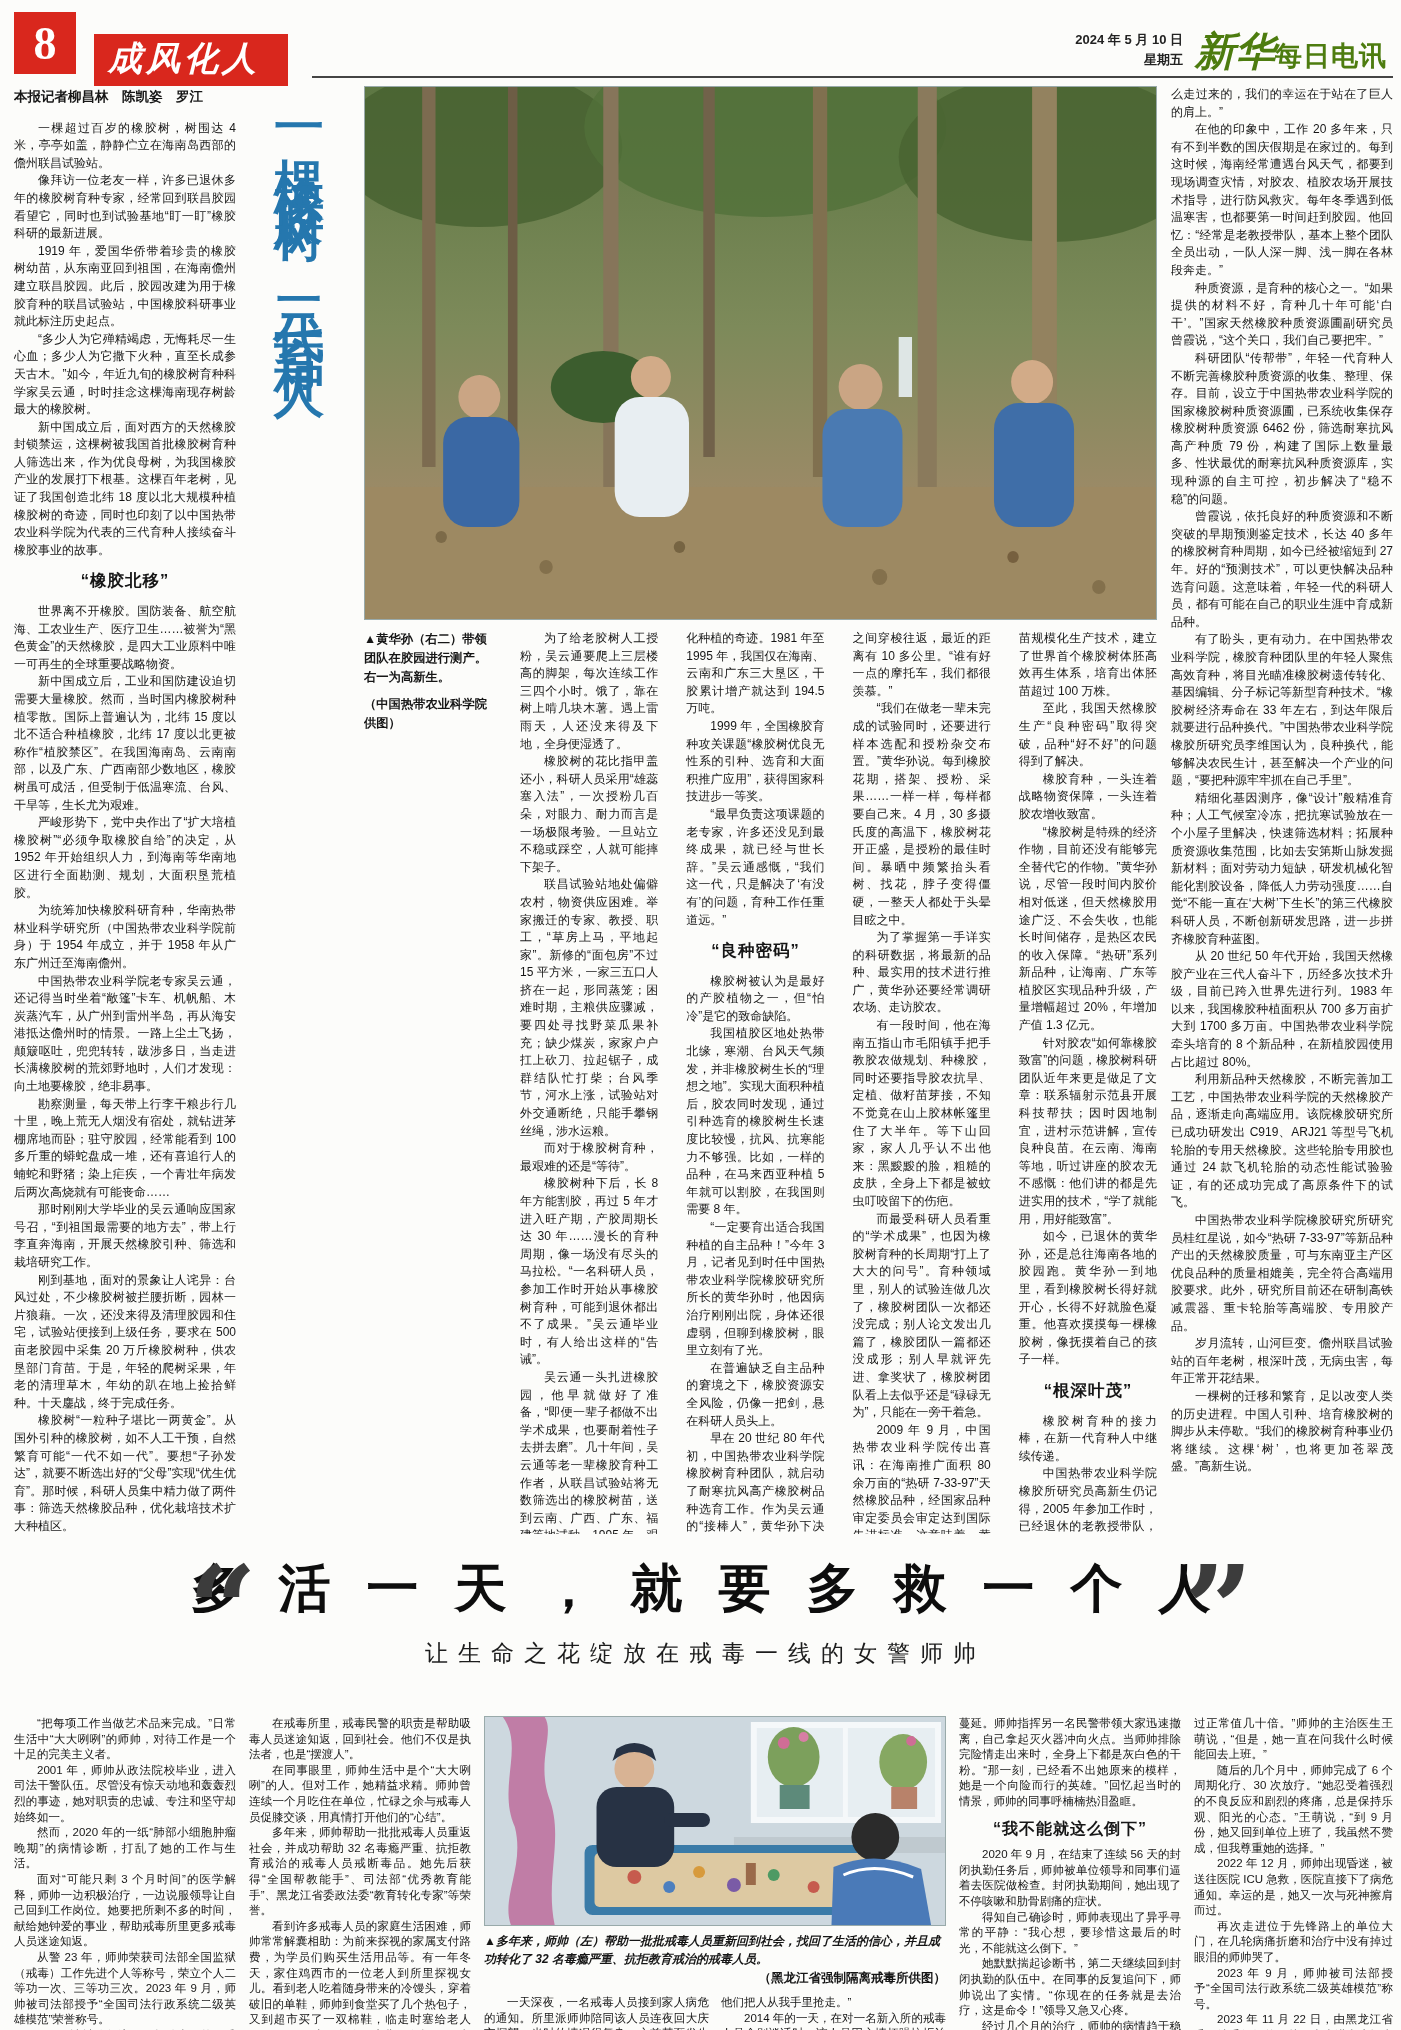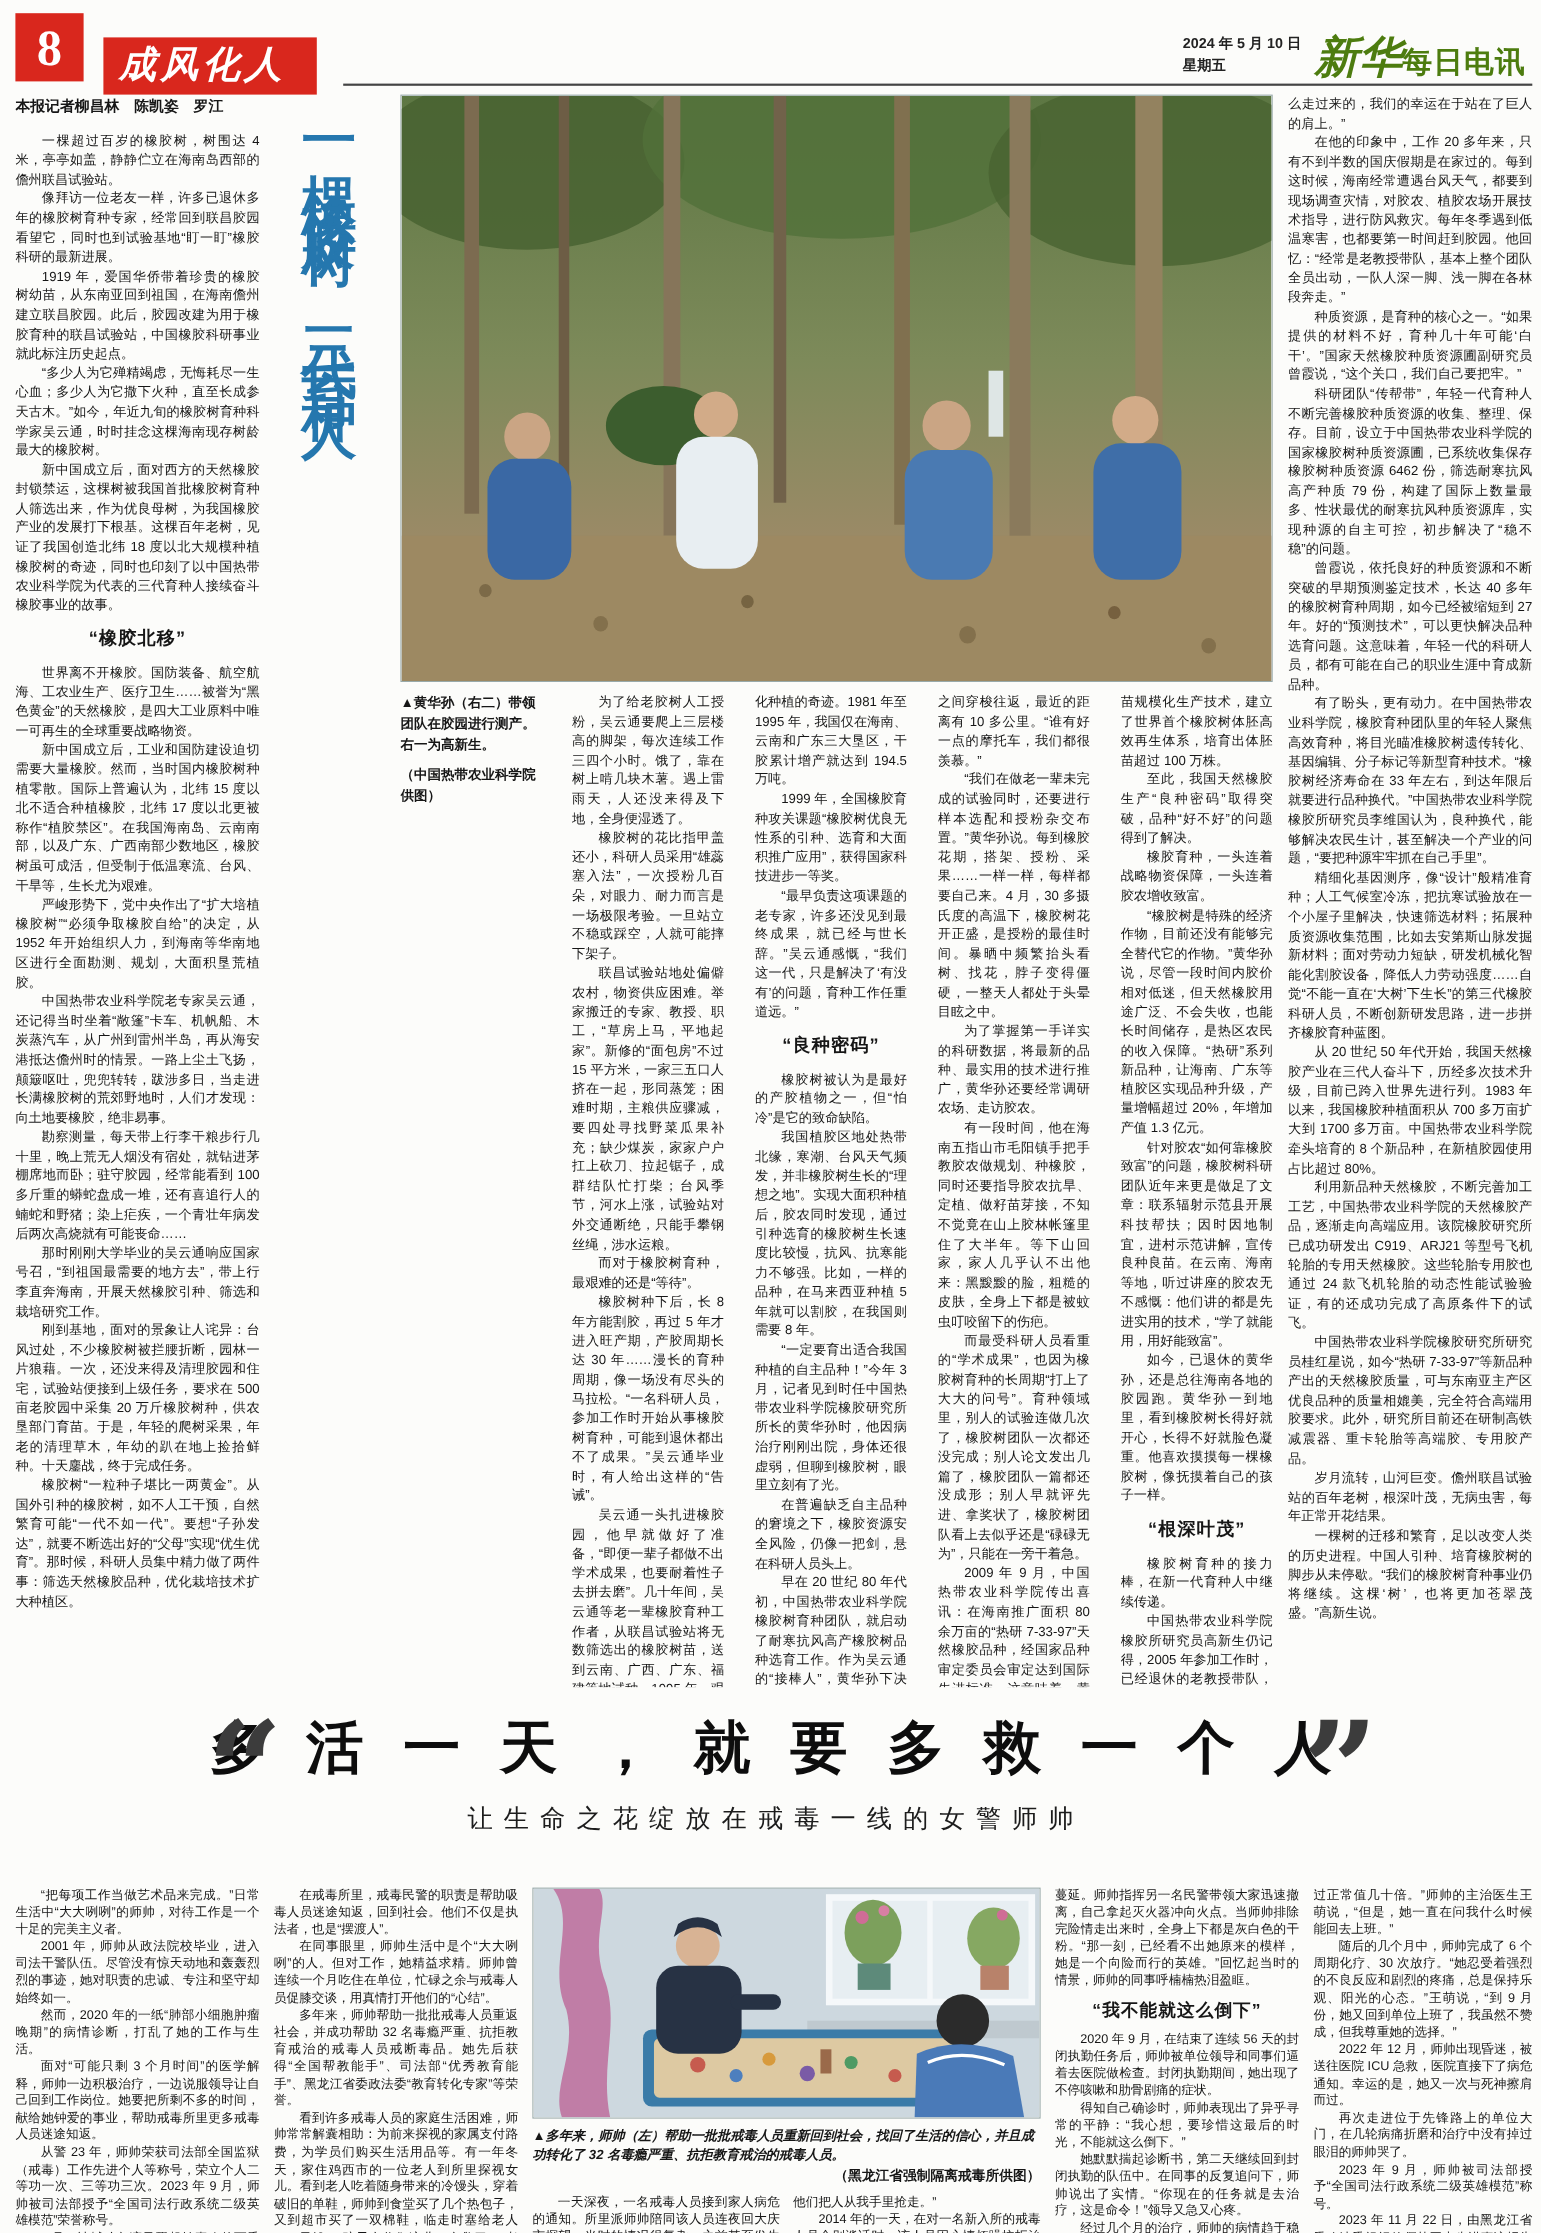--- a/index.html
+++ b/index.html
@@ -5,21 +5,21 @@
   html,body{margin:0;padding:0;background:#e8e8e6;}
   .page{width:1401px;height:2030px;margin:0 auto;background:#fcfcfa;position:relative;
         overflow:hidden;font-family:"Liberation Sans",sans-serif;color:#161616;}
   
   .hdr{display:flex;align-items:flex-start;padding:12px 14px 0 14px;height:62px;}
   .pg-badge{width:62px;height:62px;background:#d9271d;color:#fff;font-size:46px;font-weight:bold;
             display:flex;align-items:center;justify-content:center;font-family:"Liberation Serif",serif;}
   .sec-badge{margin-left:18px;margin-top:22px;background:#d9271d;color:#ffffff;font-size:34px;font-weight:900;
              padding:2px 28px 4px 14px;letter-spacing:4px;font-style:italic;}
   .hdr-spacer{flex:1;}
-  .date-block{text-align:left;font-size:13px;font-weight:bold;line-height:1.5;margin-top:18px;color:#222;}
+  .date-block{text-align:right;font-size:13px;font-weight:bold;line-height:1.5;margin-top:18px;color:#222;}
   .masthead{margin-left:12px;margin-top:12px;color:#4d7c0f;white-space:nowrap;}
   .masthead .script{font-family:"Liberation Serif",serif;font-style:italic;font-weight:900;font-size:40px;}
   .masthead .rest{font-size:27px;font-weight:900;letter-spacing:1px;}
   .hdr-rule{margin:2px 8px 0 312px;border-bottom:2px solid #444;}
   
   .art1{display:flex;gap:14px;padding:8px 8px 0 14px;height:1448px;overflow:hidden;}
   .col{overflow:hidden;font-size:12px;line-height:17.6px;text-align:justify;}
   .col1{width:222px;height:100%;}
   .byline{font-weight:bold;font-size:13.5px;margin:2px 0 14px 0;}
   .vh-col{width:100px;display:flex;justify-content:center;}
@@ -82,20 +82,21 @@
       <div>
           <div class="t-p">一棵超过百岁的橡胶树，树围达 4 米，亭亭如盖，静静伫立在海南岛西部的儋州联昌试验站。</div>
           <div class="t-p">像拜访一位老友一样，许多已退休多年的橡胶树育种专家，经常回到联昌胶园看望它，同时也到试验基地“盯一盯”橡胶科研的最新进展。</div>
           <div class="t-p">1919 年，爱国华侨带着珍贵的橡胶树幼苗，从东南亚回到祖国，在海南儋州建立联昌胶园。此后，胶园改建为用于橡胶育种的联昌试验站，中国橡胶科研事业就此标注历史起点。</div>
           <div class="t-p">“多少人为它殚精竭虑，无悔耗尽一生心血；多少人为它撒下火种，直至长成参天古木。”如今，年近九旬的橡胶树育种科学家吴云通，时时挂念这棵海南现存树龄最大的橡胶树。</div>
           <div class="t-p">新中国成立后，面对西方的天然橡胶封锁禁运，这棵树被我国首批橡胶树育种人筛选出来，作为优良母树，为我国橡胶产业的发展打下根基。这棵百年老树，见证了我国创造北纬 18 度以北大规模种植橡胶树的奇迹，同时也印刻了以中国热带农业科学院为代表的三代育种人接续奋斗橡胶事业的故事。</div>
           <div class="t-h">“橡胶北移”</div>
           <div class="t-p">世界离不开橡胶。国防装备、航空航海、工农业生产、医疗卫生……被誉为“黑色黄金”的天然橡胶，是四大工业原料中唯一可再生的全球重要战略物资。</div>
           <div class="t-p">新中国成立后，工业和国防建设迫切需要大量橡胶。然而，当时国内橡胶树种植零散。国际上普遍认为，北纬 15 度以北不适合种植橡胶，北纬 17 度以北更被称作“植胶禁区”。在我国海南岛、云南南部，以及广东、广西南部少数地区，橡胶树虽可成活，但受制于低温寒流、台风、干旱等，生长尤为艰难。</div>
           <div class="t-p">严峻形势下，党中央作出了“扩大培植橡胶树”“必须争取橡胶自给”的决定，从 1952 年开始组织人力，到海南等华南地区进行全面勘测、规划，大面积垦荒植胶。</div>
+          <div class="t-p">为统筹加快橡胶科研育种，华南热带林业科学研究所（中国热带农业科学院前身）于 1954 年成立，并于 1958 年从广东广州迁至海南儋州。</div>
           <div class="t-p">中国热带农业科学院老专家吴云通，还记得当时坐着“敞篷”卡车、机帆船、木炭蒸汽车，从广州到雷州半岛，再从海安港抵达儋州时的情景。一路上尘土飞扬，颠簸呕吐，兜兜转转，跋涉多日，当走进长满橡胶树的荒郊野地时，人们才发现：向土地要橡胶，绝非易事。</div>
           <div class="t-p">勘察测量，每天带上行李干粮步行几十里，晚上荒无人烟没有宿处，就钻进茅棚席地而卧；驻守胶园，经常能看到 100 多斤重的蟒蛇盘成一堆，还有喜追行人的蝻蛇和野猪；染上疟疾，一个青壮年病发后两次高烧就有可能丧命……</div>
           <div class="t-p">那时刚刚大学毕业的吴云通响应国家号召，“到祖国最需要的地方去”，带上行李直奔海南，开展天然橡胶引种、筛选和栽培研究工作。</div>
           <div class="t-p">刚到基地，面对的景象让人诧异：台风过处，不少橡胶树被拦腰折断，园林一片狼藉。一次，还没来得及清理胶园和住宅，试验站便接到上级任务，要求在 500 亩老胶园中采集 20 万斤橡胶树种，供农垦部门育苗。于是，年轻的爬树采果，年老的清理草木，年幼的趴在地上捡拾鲜种。十天鏖战，终于完成任务。</div>
           <div class="t-p">橡胶树“一粒种子堪比一两黄金”。从国外引种的橡胶树，如不人工干预，自然繁育可能“一代不如一代”。要想“子孙发达”，就要不断选出好的“父母”实现“优生优育”。那时候，科研人员集中精力做了两件事：筛选天然橡胶品种，优化栽培技术扩大种植区。</div>
         </div>
     </div>
 
     <div class="vh-col">
       <div class="v-headline">一棵橡胶树，三代育种人</div>

